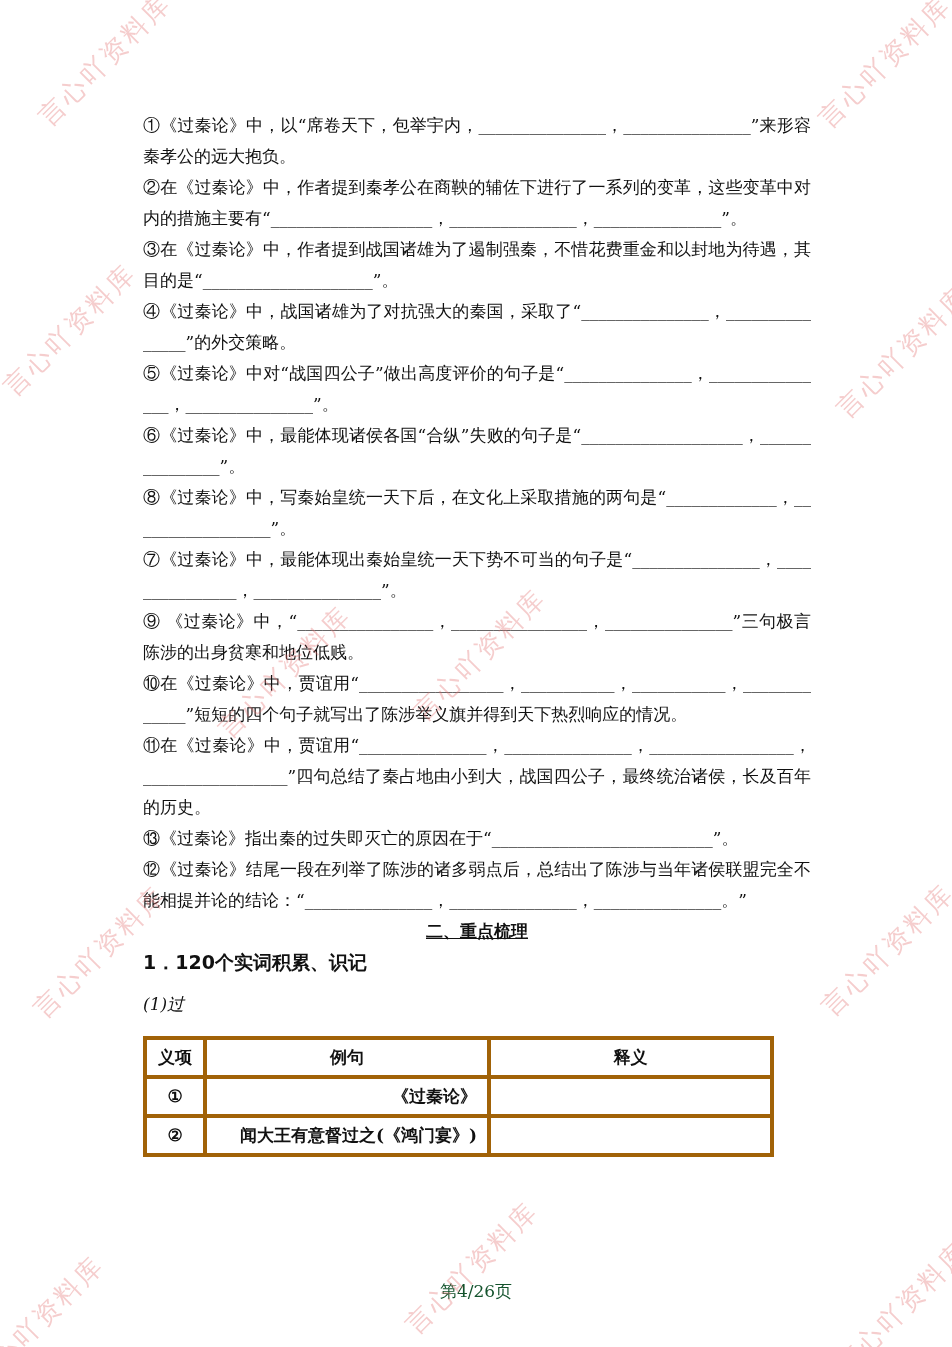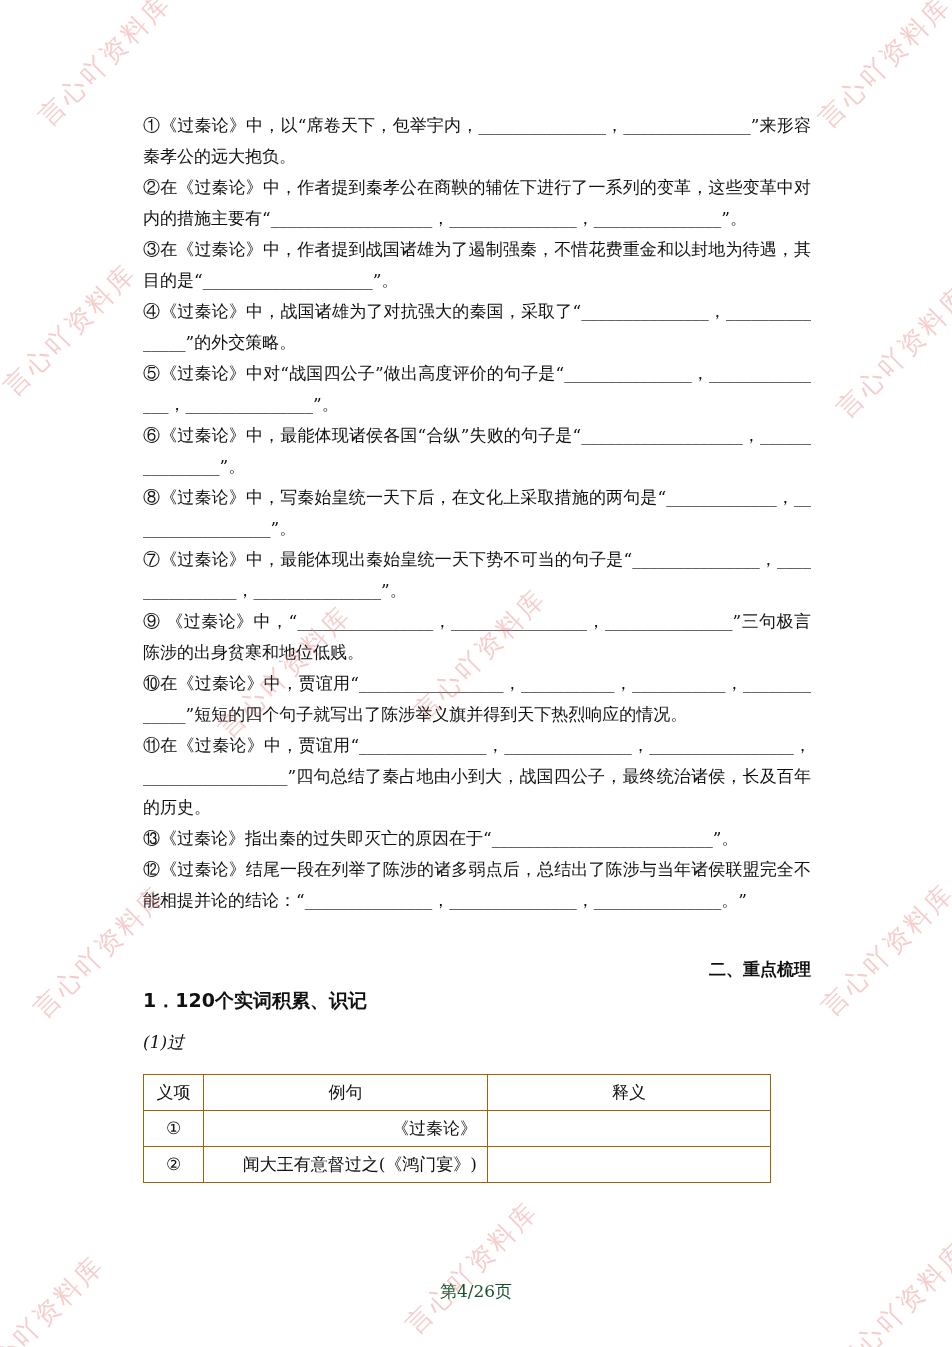--- a/index.html
+++ b/index.html
@@ -24,46 +24,46 @@
   }
   .q {
     margin: 0;
     word-break: break-all;
     overflow-wrap: anywhere;
   }
   .section-heading {
     font-family: "DejaVu Sans", "Liberation Sans", sans-serif;
     font-weight: bold;
     font-size: 17px;
-    margin-top: 38px;
-    text-align: right;
+    text-align: center;
+    text-decoration: underline;
   }
   .subsection-heading {
     font-family: "DejaVu Sans", "Liberation Sans", sans-serif;
     font-weight: bold;
     font-size: 19px;
     text-align: left;
   }
   .item-label {
     margin-top: 11px;
     text-align: left;
     font-style: italic;
   }
   table.vocab-table {
     border-collapse: collapse;
     margin-top: 16px;
     width: 627px;
     font-size: 17px;
     table-layout: fixed;
   }
   .vocab-table th, .vocab-table td {
-    border: 1px solid #a16207;
+    border: 4px solid #a16207;
     height: 33px;
     padding: 2px 10px;
-    font-weight: normal;
+    font-weight: bold;
     vertical-align: middle;
   }
   .vocab-table th { text-align: center; }
   .vocab-table td.c-term { text-align: center; padding: 2px 4px; }
   .vocab-table td.c-example { text-align: right; }
   .vocab-table td.c-meaning { text-align: left; }
   .col-term { width: 60px; }
   .col-example { width: 284px; }
   .col-meaning { width: 283px; }
   .footer {

